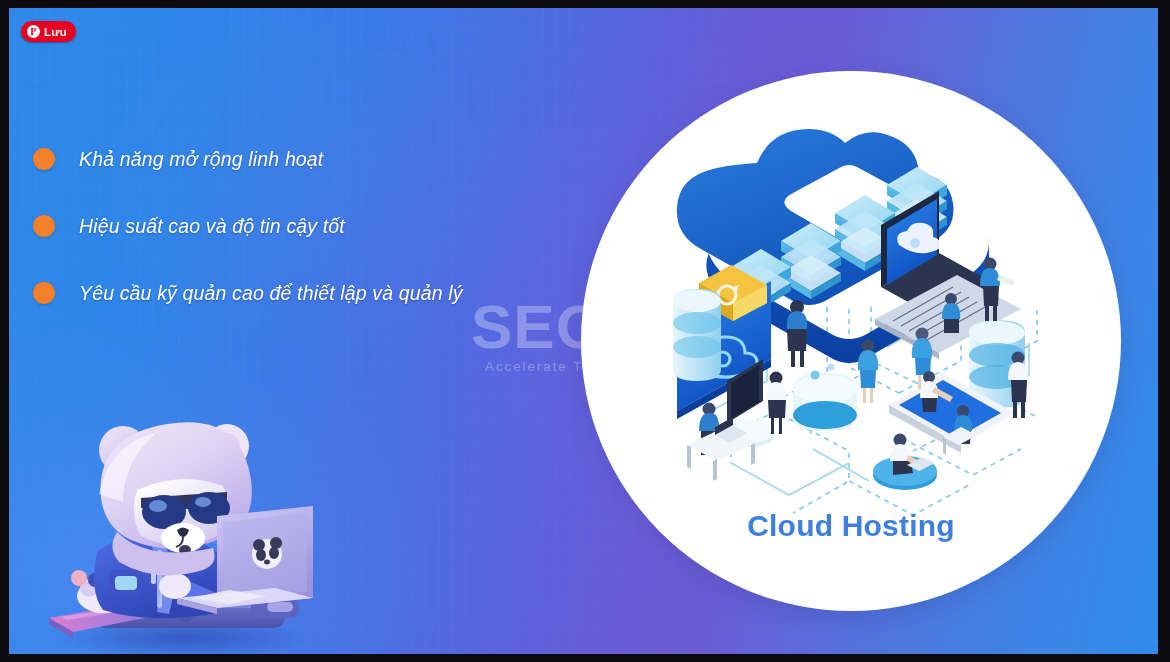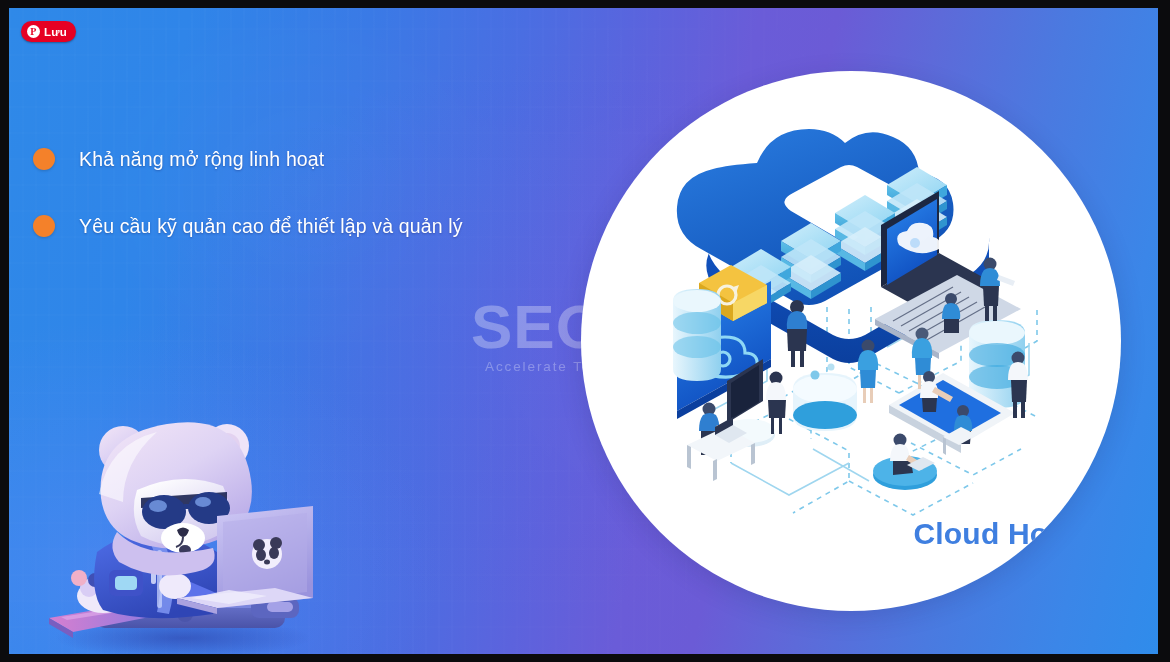--- a/index.html
+++ b/index.html
@@ -128,20 +128,21 @@
   }
   .bullet-text {
     margin-left: 24px;
     color: #ffffff;
     font-size: 19.5px;
     font-weight: 400;
     letter-spacing: .15px;
     line-height: 1.25;
     text-shadow: 0 1px 2px rgba(25,30,90,.35);
     white-space: nowrap;
+    font-style: italic;
   }
 
   
   #watermark {
     position: absolute;
     left: 462px;
     top: 288px;
     width: 266px;
     height: 92px;
     z-index: 25;
@@ -182,27 +183,26 @@
     position: absolute;
     left: 0; top: 0;
     width: 540px;
     height: 540px;
   }
   #circle-title {
     position: absolute;
     left: 0;
     right: 0;
     top: 438px;
-    text-align: right;
+    text-align: center;
     font-size: 30px;
     font-weight: bold;
     color: #3f7fe0;
     letter-spacing: .2px;
     z-index: 3;
-    margin-top: 8px;
   }
 
   
   #mascot {
     position: absolute;
     left: 22px;
     bottom: 0;
     width: 300px;
     height: 252px;
     z-index: 22;
@@ -223,20 +223,24 @@
       <span>Lưu</span>
     </div>
 
     <div id="bullets">
 
       <div class="bullet-row">
         <span class="bullet-dot"></span>
         <span class="bullet-text">Khả năng mở rộng linh hoạt</span>
       </div>
 
+      <div class="bullet-row">
+        <span class="bullet-dot"></span>
+        <span class="bullet-text">Hiệu suất cao và độ tin cậy tốt</span>
+      </div>
 
       <div class="bullet-row">
         <span class="bullet-dot"></span>
         <span class="bullet-text">Yêu cầu kỹ quản cao để thiết lập và quản lý</span>
       </div>
 
     </div>
 
     <div id="watermark">
       <div class="wm-main">SEOATP</div>

